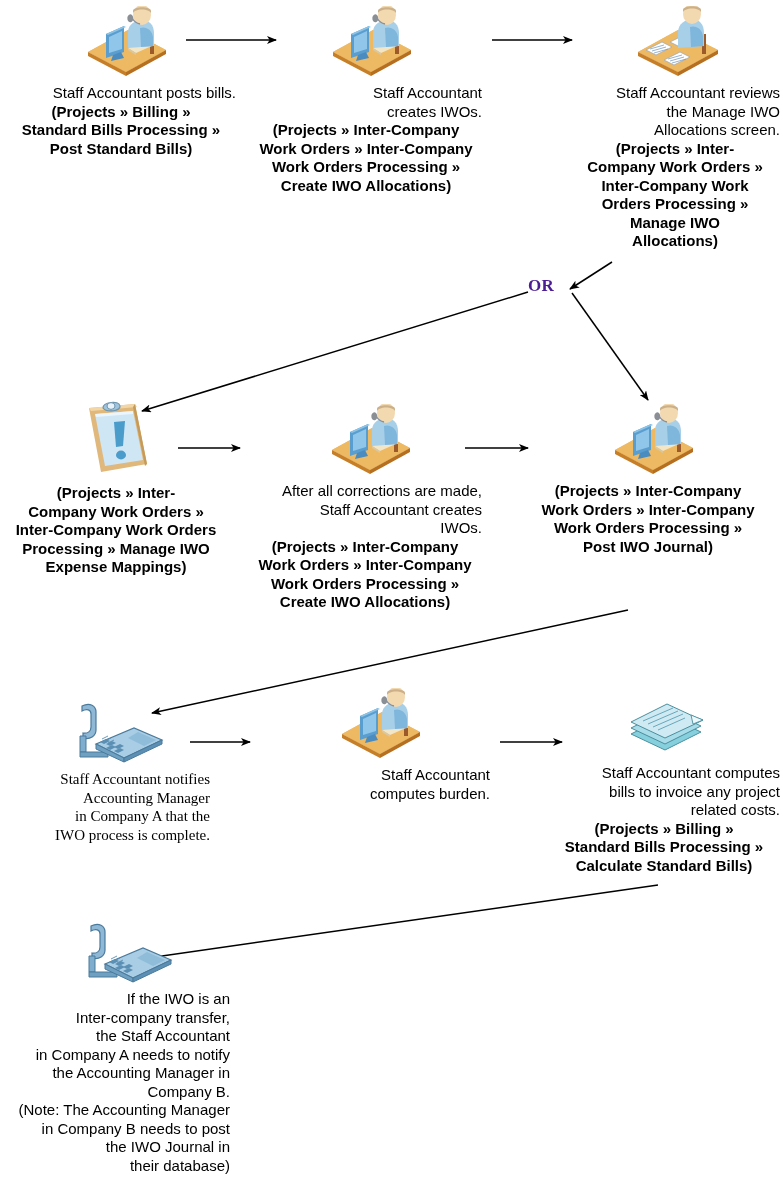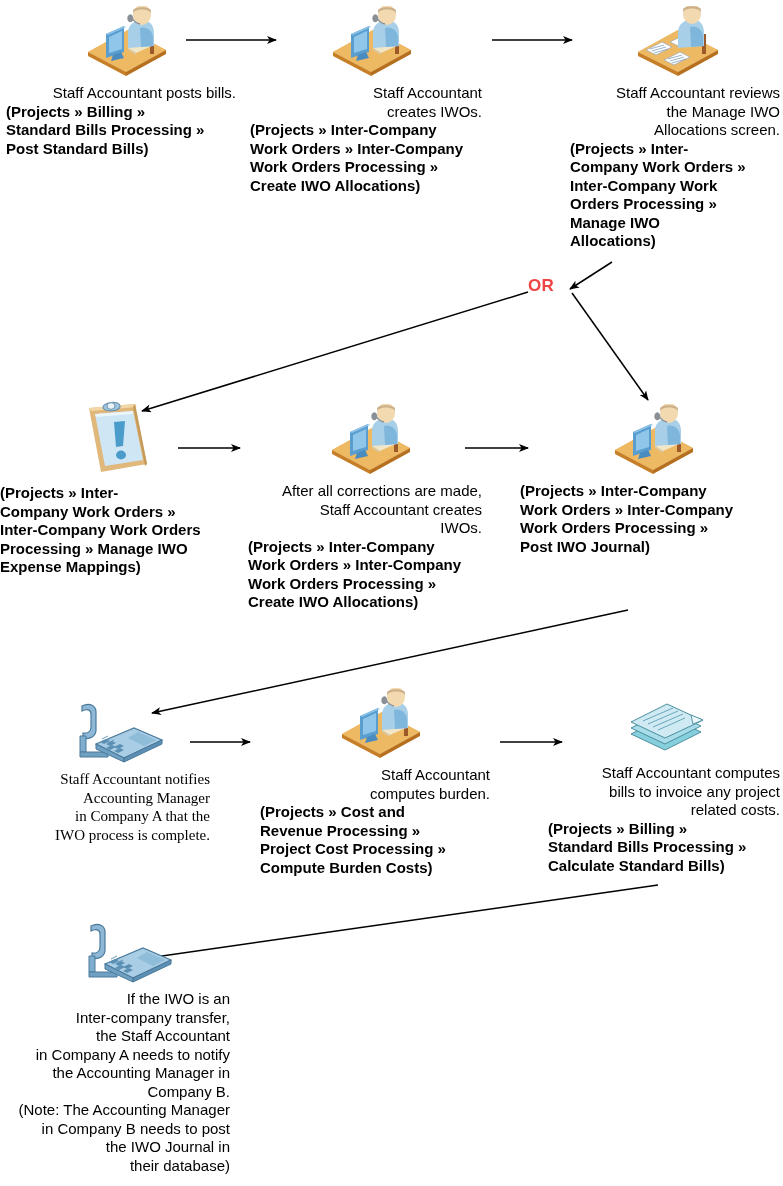--- a/index.html
+++ b/index.html
@@ -37,34 +37,35 @@
     color: #000000;
     white-space: pre-line;
     text-align: right;
   }
   .node-path {
     font-size: 15px;
     line-height: 18.5px;
     font-weight: bold;
     color: #000000;
     white-space: pre-line;
-    text-align: left;
+    text-align: center;
   }
   .icon-wrap {
     display: block;
     margin: 0 auto 4px auto;
     width: 110px;
     height: 74px;
   }
   .or-label {
     position: absolute;
     font-size: 17px;
     font-weight: bold;
-    color: #ef4444;
+    color: #4c1d95;
     letter-spacing: 0.2px;
+    font-family: Liberation Serif, serif;
   }
 </style>
 </head>
 <body>
 
 <div id="canvas">
 
   <svg class="connectors" viewBox="0 0 783 1186">
     <defs>
       <marker id="ah" markerWidth="10" markerHeight="8" refX="9" refY="4" orient="auto" markerUnits="userSpaceOnUse">
@@ -318,24 +319,20 @@
         <path d="M62,26 C62,18 70,14 76,14 C83,14 88,19 88,27 L88,40 L62,42 Z" fill="#a8cfe8"></path>
         <path d="M74,22 C80,20 86,24 87,31 L87,40 L75,41 Z" fill="#7fb6dc"></path>
         <ellipse cx="76" cy="9" rx="9" ry="10" fill="#f3d9b0"></ellipse>
         <path d="M67,8 C67,2 85,2 85,8 L85,5 C85,0 67,0 67,5 Z" fill="#cbb089"></path>
         <path d="M66,9 a3,4 0 1,0 0.2,0.2 Z" fill="#8a8f96"></path>
         <path d="M66,12 q3,5 8,6" stroke="#8a8f96" stroke-width="1.4" fill="none"></path>
       </svg>
     </span>
     <div class="node-caption">Staff Accountant
 computes burden.</div>
-    <div class="node-path">(Projects » Cost and
-Revenue Processing »
-Project Cost Processing »
-Compute Burden Costs)</div>
   </div>
 
   <div class="node" style="left:548px; top:690px; width:232px;">
     <span class="icon-wrap" style="width:110px;height:70px;">
       <svg viewBox="0 0 110 70" width="110" height="70">
         <polygon points="22,44 58,26 92,42 56,60" fill="#86cfdd" stroke="#4a8f9e" stroke-width="1"></polygon>
         <polygon points="22,38 58,20 92,36 56,54" fill="#a8dce8" stroke="#4a8f9e" stroke-width="1"></polygon>
         <polygon points="22,32 58,14 86,27 94,30 86,34 56,48" fill="#cfeaf2" stroke="#4a8f9e" stroke-width="1"></polygon>
         <polygon points="82,25 94,30 84,34" fill="#eef8fb" stroke="#4a8f9e" stroke-width="0.9"></polygon>
         <g stroke="#5c9fb3" stroke-width="0.9">

